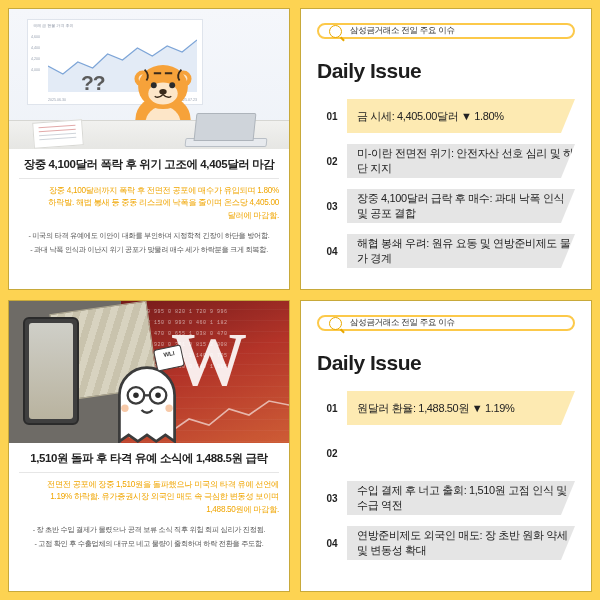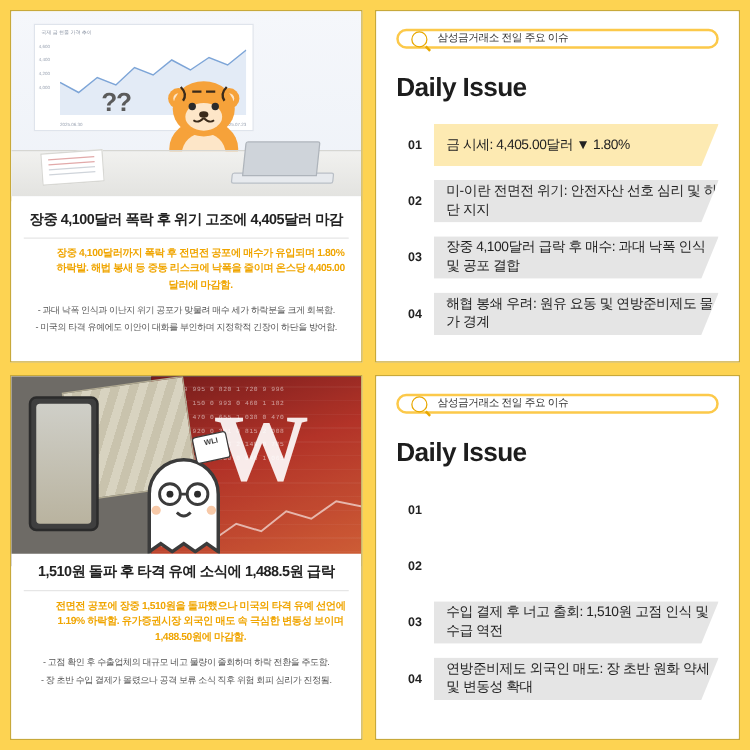--- a/index.html
+++ b/index.html
@@ -136,30 +136,30 @@
     position:absolute;left:149px;top:50px;width:22px;text-align:center;
     font-size:6px;font-weight:bold;color:#3b3b3b;transform:rotate(-12deg);
   }
 
   
   .txt-body{
     position:absolute;left:0;right:0;bottom:0;top:auto;
     padding:8px 10px 6px;box-sizing:border-box;
     background:#ffffff;
   }
-  .txt-tl{top:152px;}
+  .txt-tl{top:140px;}
   .txt-bl{top:142px;}
   .headline{
     font-size:11.5px;font-weight:bold;color:#222;
     text-align:center;line-height:1.35;letter-spacing:-.4px;
     padding-bottom:5px;border-bottom:1px solid #e6e6e6;margin-bottom:6px;
   }
   .lede{
-    font-size:8.2px;font-weight:bold;color:#f0a500;
-    text-align:center;line-height:1.55;letter-spacing:-.3px;
+    font-size:8.2px;font-weight:normal;color:#f0a500;
+    text-align:right;line-height:1.55;letter-spacing:-.3px;
     margin-bottom:7px;
     margin-left:23px;
   }
   .bullets{
     font-size:7.2px;color:#555;text-align:center;line-height:1.6;
     letter-spacing:-.3px;
   }
   .bullets div{margin-bottom:3px;}
 
   
@@ -256,22 +256,22 @@
       <div class="desk"></div>
       <div class="laptop-base"></div>
       <div class="laptop"></div>
       <div class="papers"></div>
     </div>
 
     <div class="txt-body txt-tl">
       <div class="headline">장중 4,100달러 폭락 후 위기 고조에 4,405달러 마감</div>
       <div class="lede">장중 4,100달러까지 폭락 후 전면전 공포에 매수가 유입되며 1.80% 하락발. 해법 봉새 등 중동 리스크에 낙폭을 줄이며 온스당 4,405.00달러에 마감함.</div>
       <div class="bullets">
+        <div>- 미국의 타격 유예에도 이안이 대화를 부인하며 지정학적 긴장이 하단을 방어함.</div>
         <div>- 과대 낙폭 인식과 이난지 위기 공포가 맞물려 매수 세가 하락분을 크게 회복함.</div>
-        <div>- 미국의 타격 유예에도 이안이 대화를 부인하며 지정학적 긴장이 하단을 방어함.</div>
       </div>
     </div>
   </div>
 </div>
 
 <div class="page" id="card-tr">
   <div class="card-inner">
     <div class="di">
       <div class="searchbar">
         <span class="search-icon"></span>
@@ -336,38 +336,39 @@
         </svg>
       </div>
       <div class="bl-mask"></div>
       <div class="bl-mask-txt">WLI</div>
     </div>
 
     <div class="txt-body txt-bl">
       <div class="headline">1,510원 돌파 후 타격 유예 소식에 1,488.5원 급락</div>
       <div class="lede">전면전 공포에 장중 1,510원을 돌파했으나 미국의 타격 유예 선언에 1.19% 하락함. 유가증권시장 외국인 매도 속 극심한 변동성 보이며 1,488.50원에 마감함.</div>
       <div class="bullets">
+        <div>- 장 초반 수입 결제가 몰렸으나 공격 보류 소식 직후 위험 회피 심리가 진정됨.</div>
         <div>- 고점 확인 후 수출업체의 대규모 네고 물량이 줄회하며 하락 전환을 주도함.</div>
-        <div>- 장 초반 수입 결제가 몰렸으나 공격 보류 소식 직후 위험 회피 심리가 진정됨.</div>
       </div>
     </div>
   </div>
 </div>
 
 <div class="page" id="card-br">
   <div class="card-inner">
     <div class="di">
       <div class="searchbar">
         <span class="search-icon"></span>
         <span class="search-txt">삼성금거래소 전일 주요 이슈</span>
       </div>
       <div class="di-title">Daily Issue</div>
 
       <div class="issue">
         <div class="num">01</div>
+        <div class="bar bar-hi">원달러 환율: 1,488.50원 ▼ 1.19%</div>
       </div>
       <div class="issue">
         <div class="num">02</div>
       </div>
       <div class="issue">
         <div class="num">03</div>
         <div class="bar bar-lo">수입 결제 후 너고 출회: 1,510원 고점 인식 및 수급 역전</div>
       </div>
       <div class="issue">
         <div class="num">04</div>

